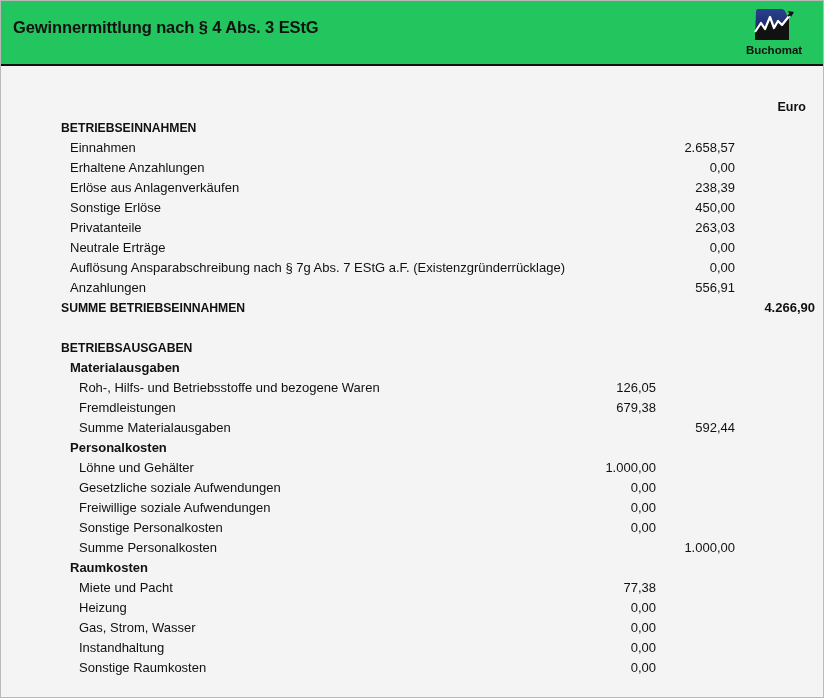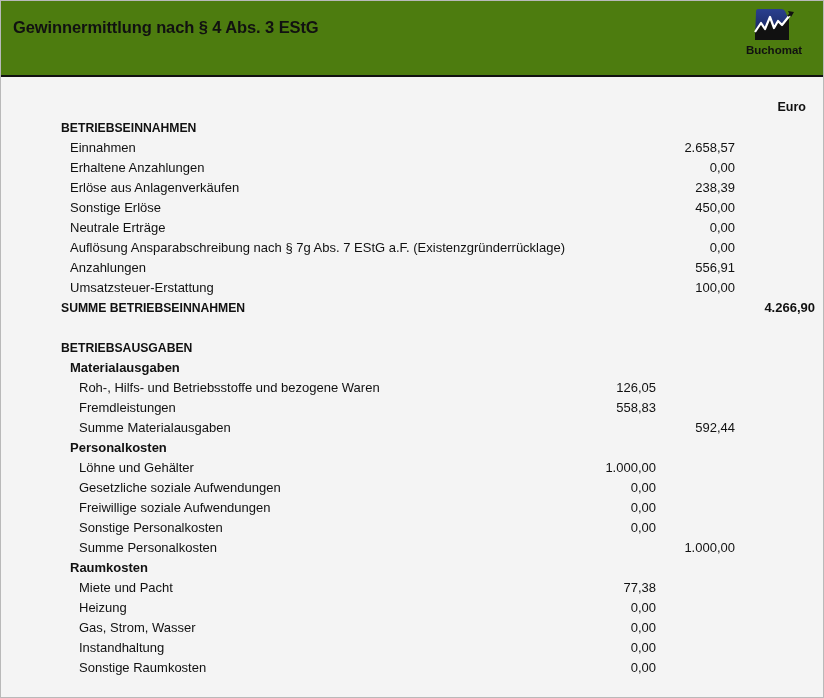--- a/index.html
+++ b/index.html
@@ -3,22 +3,22 @@
   <meta charset="utf-8">
   <style>
     * { box-sizing: border-box; margin: 0; padding: 0; }
     html, body { width: 824px; height: 698px; overflow: hidden; background: #f4f4f4; }
     body { font-family: "Liberation Sans", "DejaVu Sans", sans-serif; color: #111; }
     .frame {
       position: relative; width: 824px; height: 698px;
       border: 1px solid #b9b9b9; background: #f4f4f4; overflow: hidden;
     }
     .header {
-      position: absolute; left: 0; top: 0; width: 822px; height: 76px;
-      background: #4d7c0f; border-bottom: 2px solid #111;
+      position: absolute; left: 0; top: 0; width: 822px; height: 65px;
+      background: #22c55e; border-bottom: 2px solid #111;
     }
     .title {
       position: absolute; left: 12px; top: 17px;
       font-size: 16.5px; font-weight: bold; color: #111; letter-spacing: -0.1px;
     }
     .logo {
       position: absolute; left: 737px; top: 5px; width: 72px; height: 55px;
       text-align: center;
     }
     .logo svg { display: block; margin: 0 auto; }
@@ -87,34 +87,34 @@
     </div>
     <div class="row lvl1">
       <span class="label">Erlöse aus Anlagenverkäufen</span>
       <span class="v v2">238,39</span>
     </div>
     <div class="row lvl1">
       <span class="label">Sonstige Erlöse</span>
       <span class="v v2">450,00</span>
     </div>
     <div class="row lvl1">
+      <span class="label">Privatanteile</span>
+      <span class="v v2">263,03</span>
+    </div>
+    <div class="row lvl1">
       <span class="label">Neutrale Erträge</span>
       <span class="v v2">0,00</span>
     </div>
     <div class="row lvl1">
       <span class="label">Auflösung Ansparabschreibung nach § 7g Abs. 7 EStG a.F. (Existenzgründerrücklage)</span>
       <span class="v v2">0,00</span>
     </div>
     <div class="row lvl1">
       <span class="label">Anzahlungen</span>
       <span class="v v2">556,91</span>
-    </div>
-    <div class="row lvl1">
-      <span class="label">Umsatzsteuer-Erstattung</span>
-      <span class="v v2">100,00</span>
     </div>
 
     <div class="row total">
       <span class="label">SUMME BETRIEBSEINNAHMEN</span>
       <span class="v v3">4.266,90</span>
     </div>
 
     <div class="spacer"></div>
 
     <div class="row lvl0">
@@ -123,21 +123,21 @@
 
     <div class="row lvl1 bold">
       <span class="label">Materialausgaben</span>
     </div>
     <div class="row lvl2">
       <span class="label">Roh-, Hilfs- und Betriebsstoffe und bezogene Waren</span>
       <span class="v v1">126,05</span>
     </div>
     <div class="row lvl2">
       <span class="label">Fremdleistungen</span>
-      <span class="v v1">558,83</span>
+      <span class="v v1">679,38</span>
     </div>
     <div class="row lvl2">
       <span class="label">Summe Materialausgaben</span>
       <span class="v v2">592,44</span>
     </div>
 
     <div class="row lvl1 bold">
       <span class="label">Personalkosten</span>
     </div>
     <div class="row lvl2">

